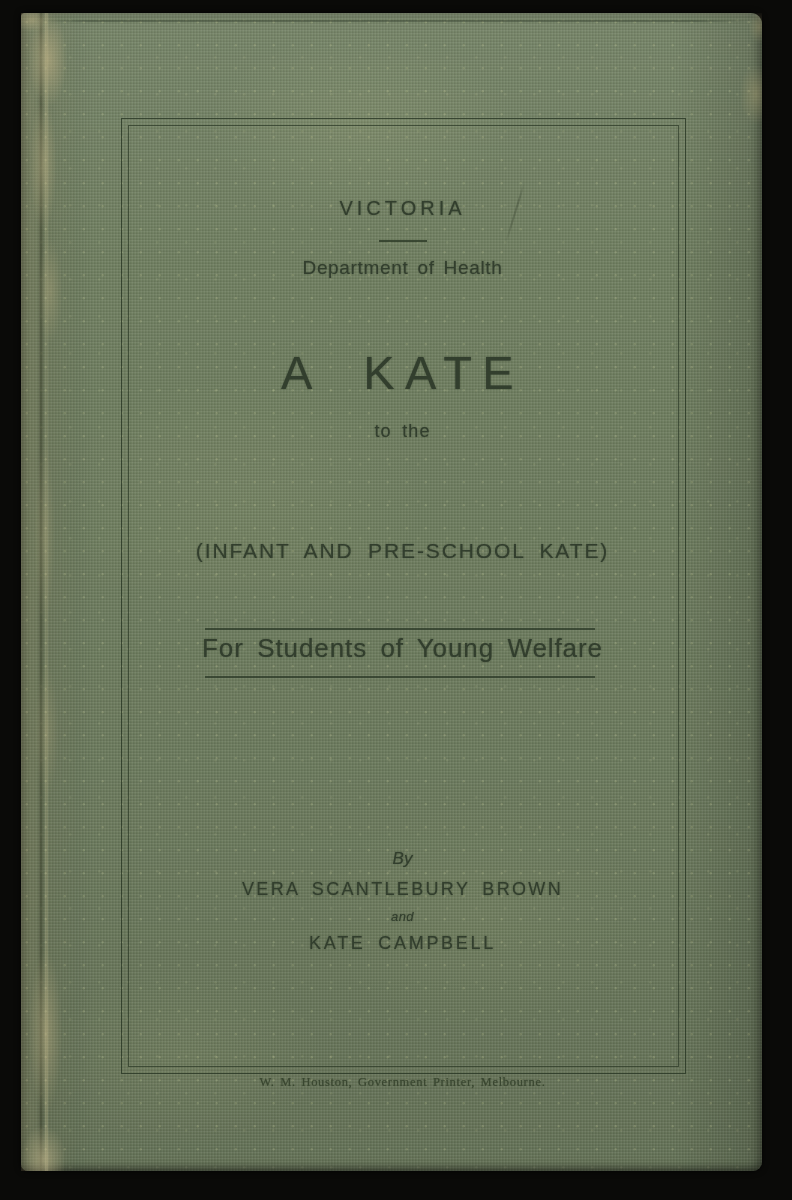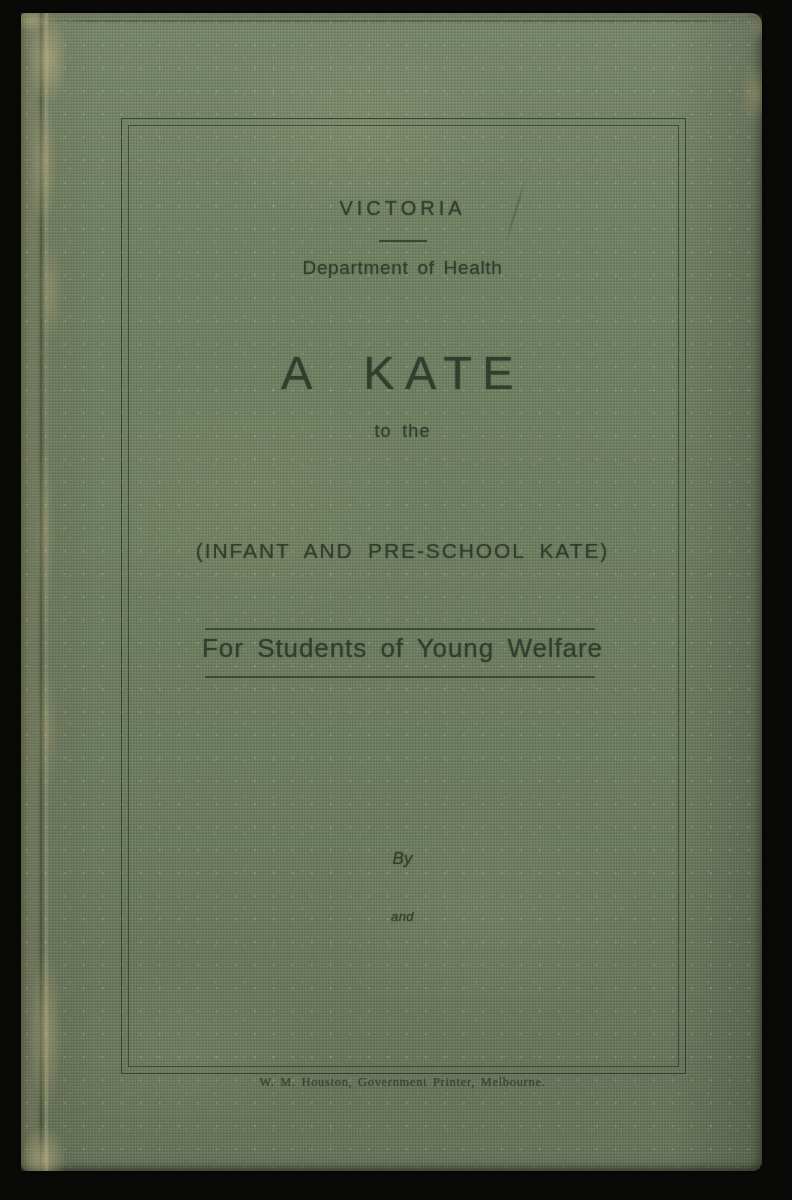--- a/index.html
+++ b/index.html
@@ -155,17 +155,19 @@
 
     <div class="title-main ink">A KATE</div>
     <div class="title-connector ink">to the</div>
     <div class="subtitle ink">(INFANT AND PRE-SCHOOL KATE)</div>
 
     <div class="rule rule-top"></div>
     <div class="audience ink">For Students of Young Welfare</div>
     <div class="rule rule-bottom"></div>
 
     <div class="by-label ink">By</div>
+    <div class="author-1 ink">VERA SCANTLEBURY BROWN</div>
     <div class="and-label ink">and</div>
+    <div class="author-2 ink">KATE CAMPBELL</div>
   </div>
 
   <div class="imprint">W. M. Houston, Government Printer, Melbourne.</div>
 </div>
 
 </body></html>

